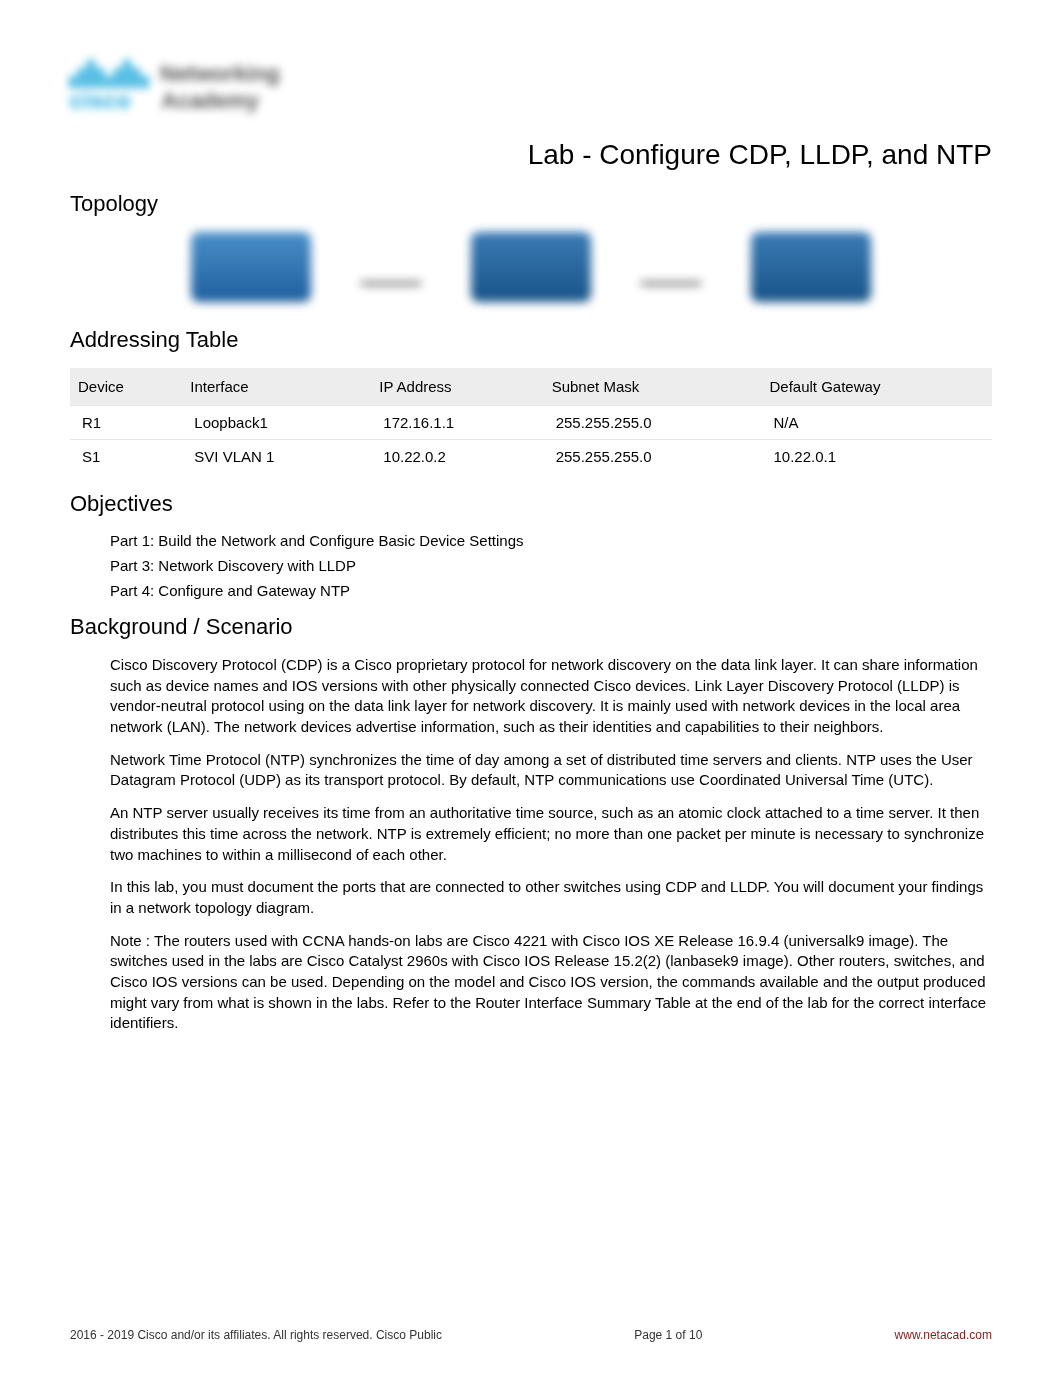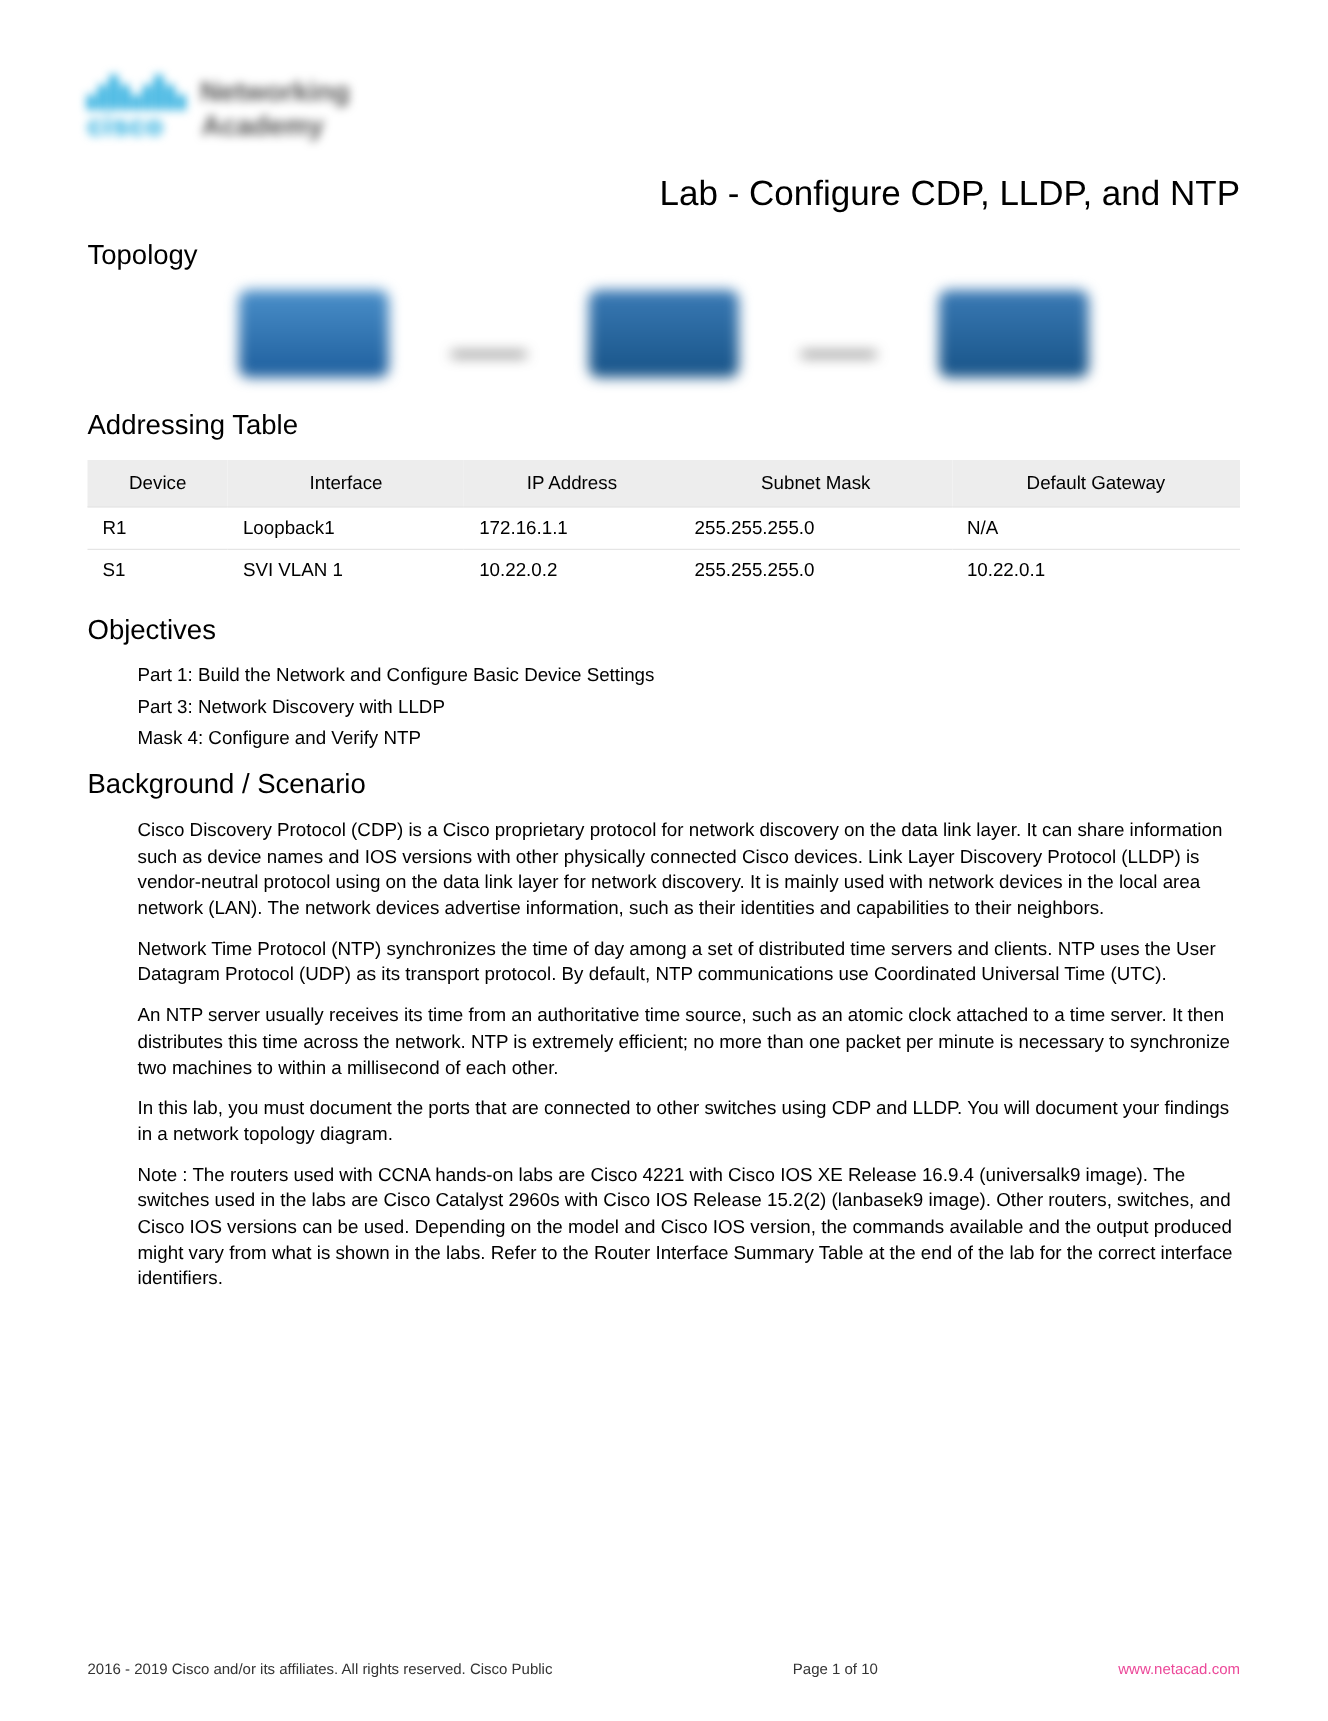--- a/index.html
+++ b/index.html
@@ -66,21 +66,21 @@
   margin-top: 33px;
 }
 .addr-table {
   width: 100%;
   border-collapse: collapse;
   margin-bottom: 18px;
 }
 .addr-table th {
   background: #ededed;
   font-weight: 400;
-  text-align: center;
+  text-align: left;
   padding: 10px 8px;
   font-size: 15px;
 }
 .addr-table td {
   padding: 8px 12px;
   font-size: 15px;
   border-top: 1px solid #e5e5e5;
 }
 .objectives-list {
   list-style: none;
@@ -99,21 +99,21 @@
 .footer {
   position: absolute;
   bottom: 35px;
   left: 70px;
   right: 70px;
   display: flex;
   justify-content: space-between;
   font-size: 12px;
   color: #333;
 }
-.footer .link { color: #ec4899; }
+.footer .link { color: #7f1d1d; }
 </style>
 </head>
 <body>
 
 <div class="logo-area">
   <div class="logo-row">
     <div class="logo-bars">
       <span class="b1"></span>
         <span class="b2"></span>
         <span class="b3"></span>
@@ -171,21 +171,21 @@
       <td>255.255.255.0</td>
       <td>10.22.0.1</td>
     </tr>
   </tbody>
 </table>
 
 <h2>Objectives</h2>
 <ul class="objectives-list">
   <li>Part 1: Build the Network and Configure Basic Device Settings</li>
   <li>Part 3: Network Discovery with LLDP</li>
-  <li>Mask 4: Configure and Verify NTP</li>
+  <li>Part 4: Configure and Gateway NTP</li>
 </ul>
 
 <h2 style="margin-top:15px;">Background / Scenario</h2>
 <p class="bg-para">Cisco Discovery Protocol (CDP) is a Cisco proprietary protocol for network discovery on the data link layer. It can share information such as device names and IOS versions with other physically connected Cisco devices. Link Layer Discovery Protocol (LLDP) is vendor-neutral protocol using on the data link layer for network discovery. It is mainly used with network devices in the local area network (LAN). The network devices advertise information, such as their identities and capabilities to their neighbors.</p>
 <p class="bg-para">Network Time Protocol (NTP) synchronizes the time of day among a set of distributed time servers and clients. NTP uses the User Datagram Protocol (UDP) as its transport protocol. By default, NTP communications use Coordinated Universal Time (UTC).</p>
 <p class="bg-para">An NTP server usually receives its time from an authoritative time source, such as an atomic clock attached to a time server. It then distributes this time across the network. NTP is extremely efficient; no more than one packet per minute is necessary to synchronize two machines to within a millisecond of each other.</p>
 <p class="bg-para">In this lab, you must document the ports that are connected to other switches using CDP and LLDP. You will document your findings in a network topology diagram.</p>
 <p class="bg-para">Note : The routers used with CCNA hands-on labs are Cisco 4221 with Cisco IOS XE Release 16.9.4 (universalk9 image). The switches used in the labs are Cisco Catalyst 2960s with Cisco IOS Release 15.2(2) (lanbasek9 image). Other routers, switches, and Cisco IOS versions can be used. Depending on the model and Cisco IOS version, the commands available and the output produced might vary from what is shown in the labs. Refer to the Router Interface Summary Table at the end of the lab for the correct interface identifiers.</p>
 
 <div class="footer">

